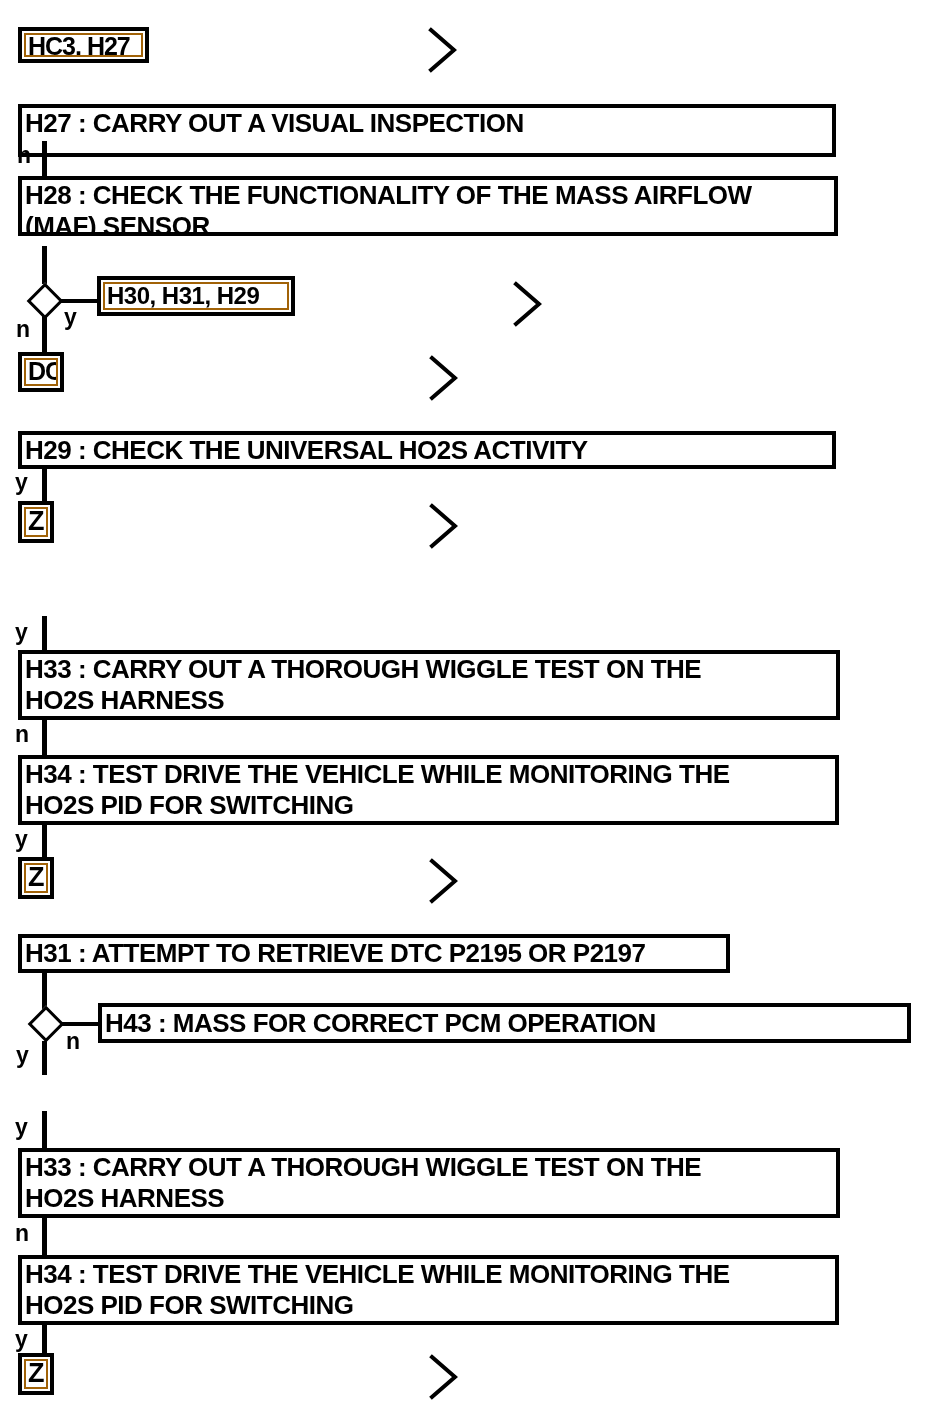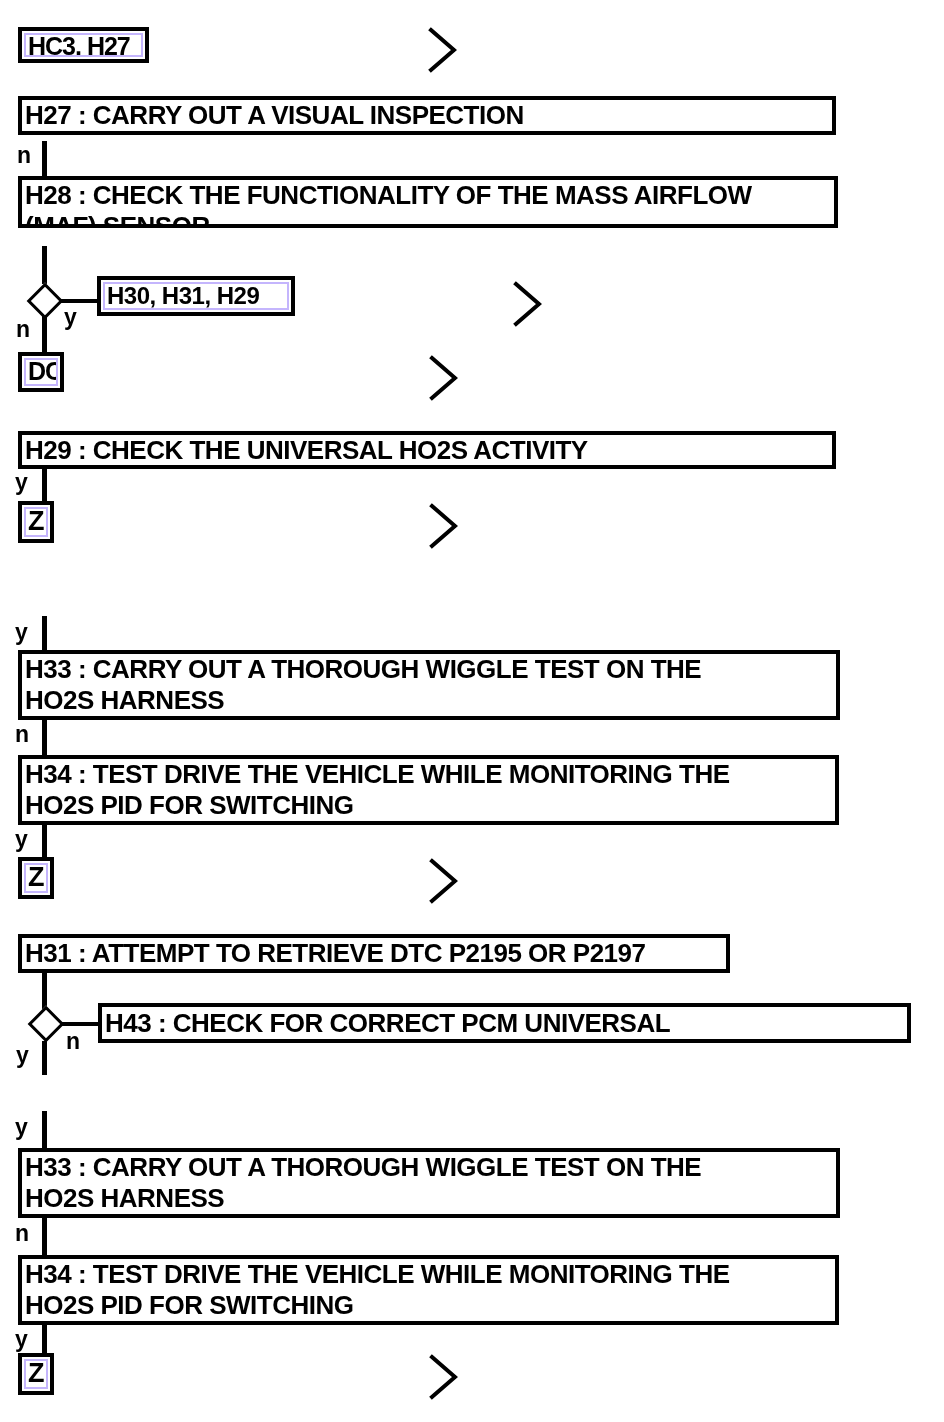--- a/index.html
+++ b/index.html
@@ -33,21 +33,21 @@
 
   
   .refbox{
     position:absolute;
     border:4px solid #000;
     background:#fff;
     box-sizing:border-box;
     padding:2px;
   }
   .refbox .inner{
-    border:2px solid #c4b5fd;
+    border:2px solid #a16207;
     box-sizing:border-box;
     height:100%;
     font-weight:bold;
     color:#000;
     font-size:25px;
     letter-spacing:-1px;
     line-height:23px;
     padding:0 2px;
     white-space:nowrap;
     overflow:hidden;
@@ -77,27 +77,27 @@
 
 <div id="stage">
 
   <div class="refbox" style="left:18px;top:27px;width:131px;height:36px">
     <div class="inner">HC3, H27</div>
   </div>
   <svg class="chev" style="left:427px;top:26px" viewBox="0 0 30 48">
     <path d="M4 4 L27 24 L4 44" fill="none" stroke="#000" stroke-width="4" stroke-linecap="square"></path>
   </svg>
 
-  <div class="pbox single" style="left:18px;top:96px;width:818px;height:39px">
+  <div class="pbox single" style="left:18px;top:104px;width:818px;height:53px">
     <div class="ln">H27 : CARRY OUT A VISUAL INSPECTION</div>
   </div>
   <div class="lbl" style="left:17px;top:144px">n</div>
   <div class="vline" style="left:42px;top:141px;width:5px;height:37px"></div>
 
-  <div class="pbox" style="left:18px;top:176px;width:820px;height:52px">
+  <div class="pbox" style="left:18px;top:176px;width:820px;height:60px">
     <div class="ln">H28 : CHECK THE FUNCTIONALITY OF THE MASS AIRFLOW</div>
     <div class="ln">(MAF) SENSOR</div>
   </div>
   <div class="vline" style="left:42px;top:246px;width:5px;height:38px"></div>
 
   <div class="diamond" style="left:32px;top:288px"></div>
   <div class="hline" style="left:60px;top:299px;width:40px;height:4px"></div>
   <div class="lbl" style="left:64px;top:306px">y</div>
   <div class="refbox" style="left:97px;top:276px;width:198px;height:40px">
     <div class="inner" style="font-size:24px;letter-spacing:-0.5px">H30, H31, H29</div>
@@ -151,21 +151,21 @@
 
   <div class="pbox single" style="left:18px;top:934px;width:712px;height:39px">
     <div class="ln">H31 : ATTEMPT TO RETRIEVE DTC P2195 OR P2197</div>
   </div>
   <div class="vline" style="left:42px;top:971px;width:5px;height:42px"></div>
 
   <div class="diamond" style="left:33px;top:1011px"></div>
   <div class="hline" style="left:61px;top:1022px;width:40px;height:4px"></div>
   <div class="lbl" style="left:66px;top:1030px">n</div>
   <div class="pbox single" style="left:98px;top:1003px;width:813px;height:40px">
-    <div class="ln" style="line-height:32px">H43 : CHECK FOR CORRECT PCM UNIVERSAL</div>
+    <div class="ln" style="line-height:32px">H43 : MASS FOR CORRECT PCM OPERATION</div>
   </div>
   <div class="lbl" style="left:16px;top:1044px">y</div>
   <div class="vline" style="left:42px;top:1041px;width:5px;height:34px"></div>
 
   <div class="lbl" style="left:15px;top:1116px">y</div>
   <div class="vline" style="left:42px;top:1111px;width:5px;height:39px"></div>
 
   <div class="pbox" style="left:18px;top:1148px;width:822px;height:70px">
     <div class="ln">H33 : CARRY OUT A THOROUGH WIGGLE TEST ON THE</div>
     <div class="ln">HO2S HARNESS</div>

